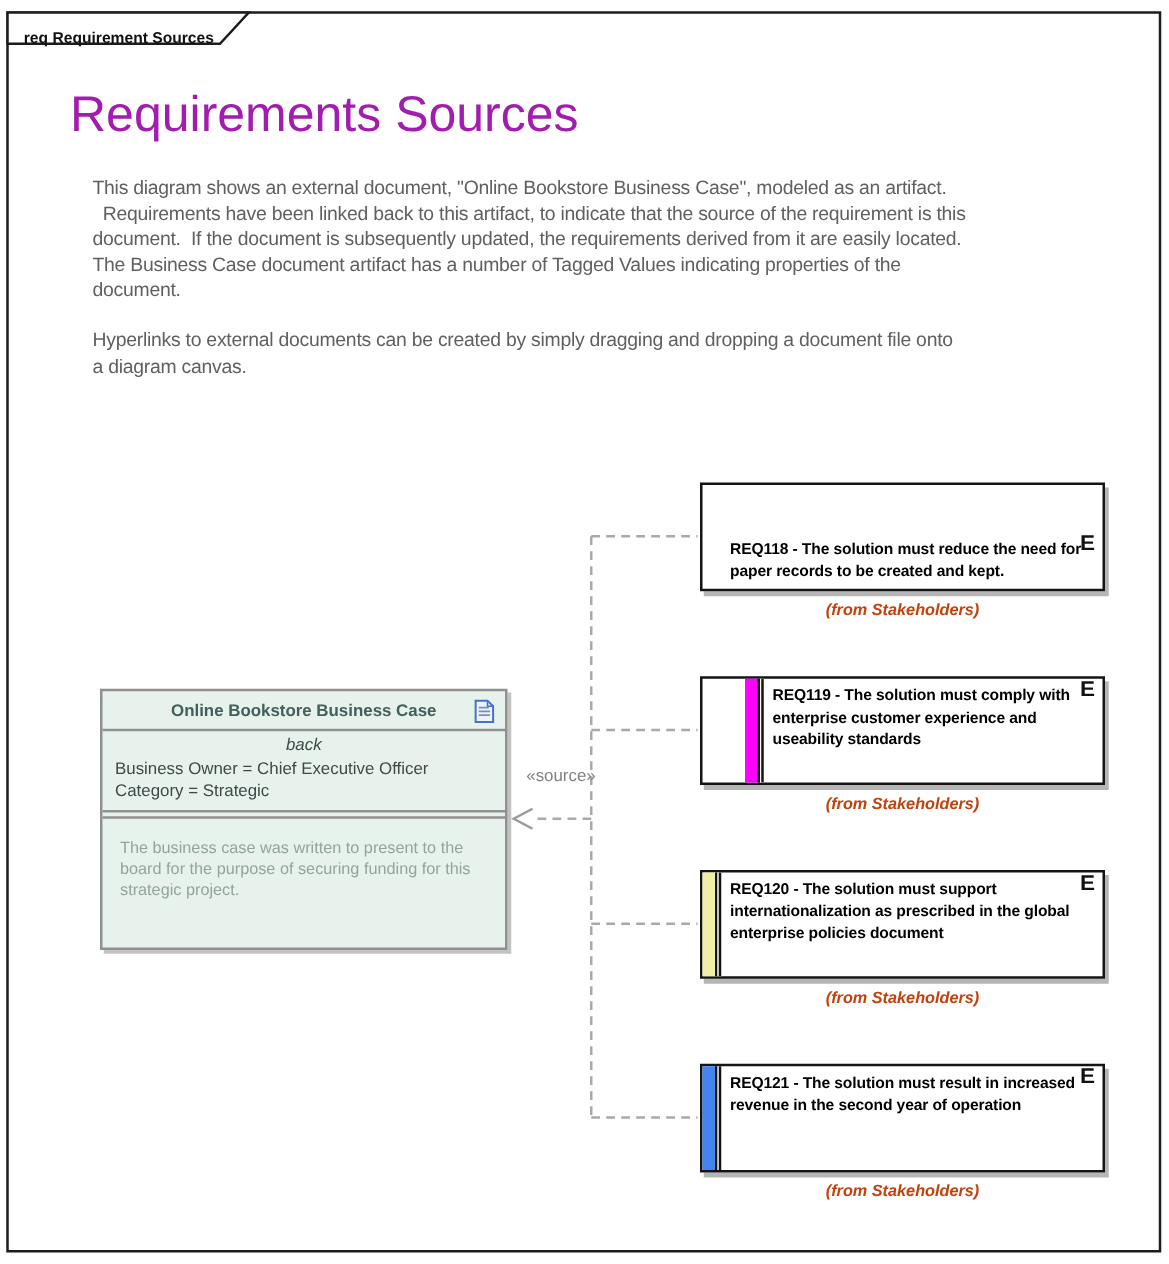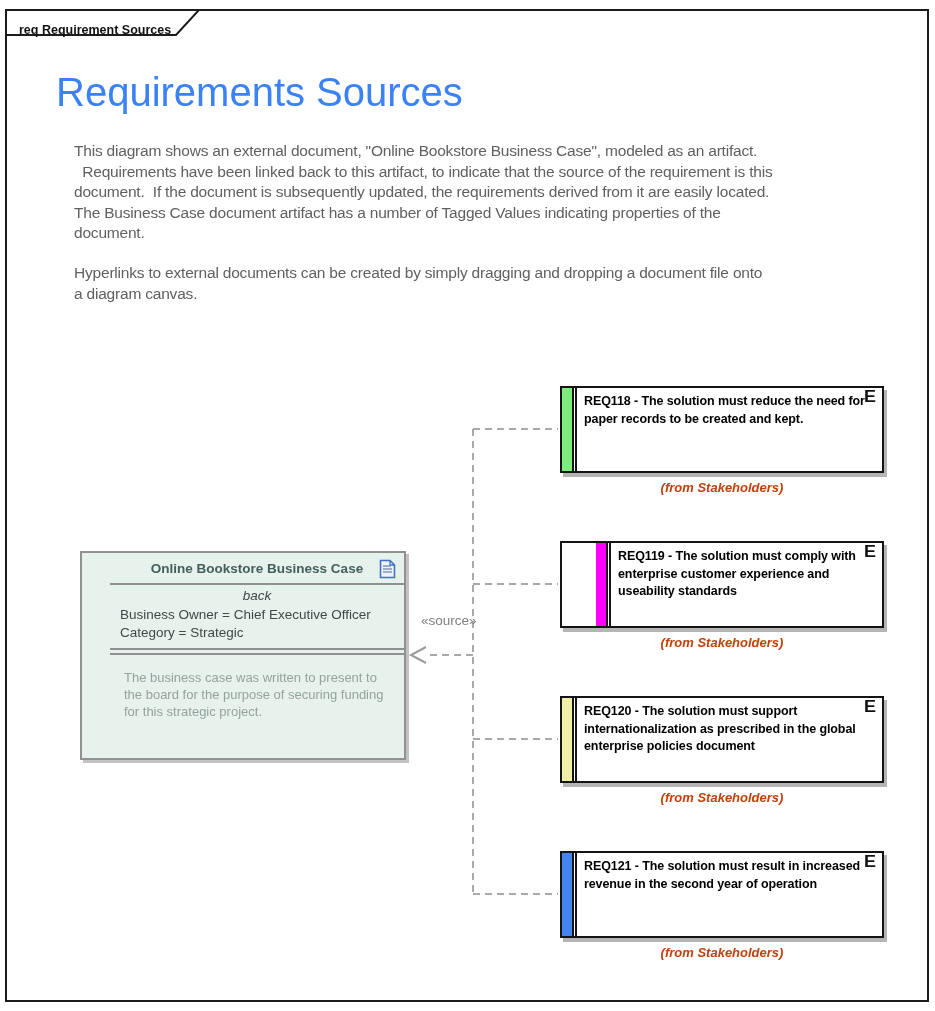--- a/index.html
+++ b/index.html
@@ -12,34 +12,34 @@
     position:absolute; left:5px; top:9px; width:924px; height:993px;
     border:2px solid #1c1c1c;
   }
   .frame-tab { position:absolute; left:5px; top:9px; width:196px; height:28px; }
   .frame-tab-label {
     position:absolute; left:14px; top:14px; font-size:12.5px; font-weight:bold; color:#111;
     white-space:nowrap;
   }
   .page-title {
     position:absolute; left:56px; top:70px; font-size:40px; font-weight:400;
-    color:#3b82f6; letter-spacing:0px; white-space:nowrap;
+    color:#a21caf; letter-spacing:0px; white-space:nowrap;
   }
   .para {
     position:absolute; left:56px; width:810px; font-size:15.5px; line-height:20.5px;
     color:#606060; white-space:pre-wrap; letter-spacing:-0.2px;margin-left:18px;
   }
   #para1 { top:141px; }
   #para2 { top:263px; }
 
   
   .artifact {
     position:absolute; left:80px; top:551px; width:326px; height:209px;
     background:#E7F2EC; border:2px solid #909090; box-shadow:3px 3px 0 #c2c2c2;
-    display:flex; flex-direction:column;padding-left:28px;
+    display:flex; flex-direction:column;
   }
   .artifact-header {
     position:relative; height:32px; border-bottom:2px solid #909090;
     display:flex; align-items:center; justify-content:center;
     font-weight:bold; font-size:13.5px; color:#44605C;
   }
   .artifact-doc-icon { position:absolute; right:8px; top:6px; }
   .artifact-tags {
     border-bottom:2px solid #909090; padding:2px 10px 5px 10px;
     font-size:13.5px; color:#3F4A48; line-height:18.5px;
@@ -64,21 +64,21 @@
     letter-spacing:-0.1px;
   }
   .req-e {
     position:absolute; top:0px; right:6px; font-size:18px; font-weight:900;
     color:#111; transform:scaleY(0.95);
   }
   .req-caption {
     position:absolute; left:560px; width:324px; text-align:center;
     font-style:italic; font-weight:700; font-size:13px; color:#c2410c;
   }
-  #req-0 { top:386px; } #cap-0 { top:480px; }
+  #req-0 { top:386px;align-items:flex-end; } #cap-0 { top:480px; }
   #req-1 { top:541px;padding-left:34px; } #cap-1 { top:635px; }
   #req-2 { top:696px; } #cap-2 { top:790px; }
   #req-3 { top:851px; } #cap-3 { top:945px; }
 
   .connector-layer { position:absolute; left:0; top:0; width:935px; height:1011px; pointer-events:none; }
   .source-label {
     position:absolute; left:421px; top:613px; font-size:13.5px; color:#808080;
     white-space:nowrap;
   }
 </style>

